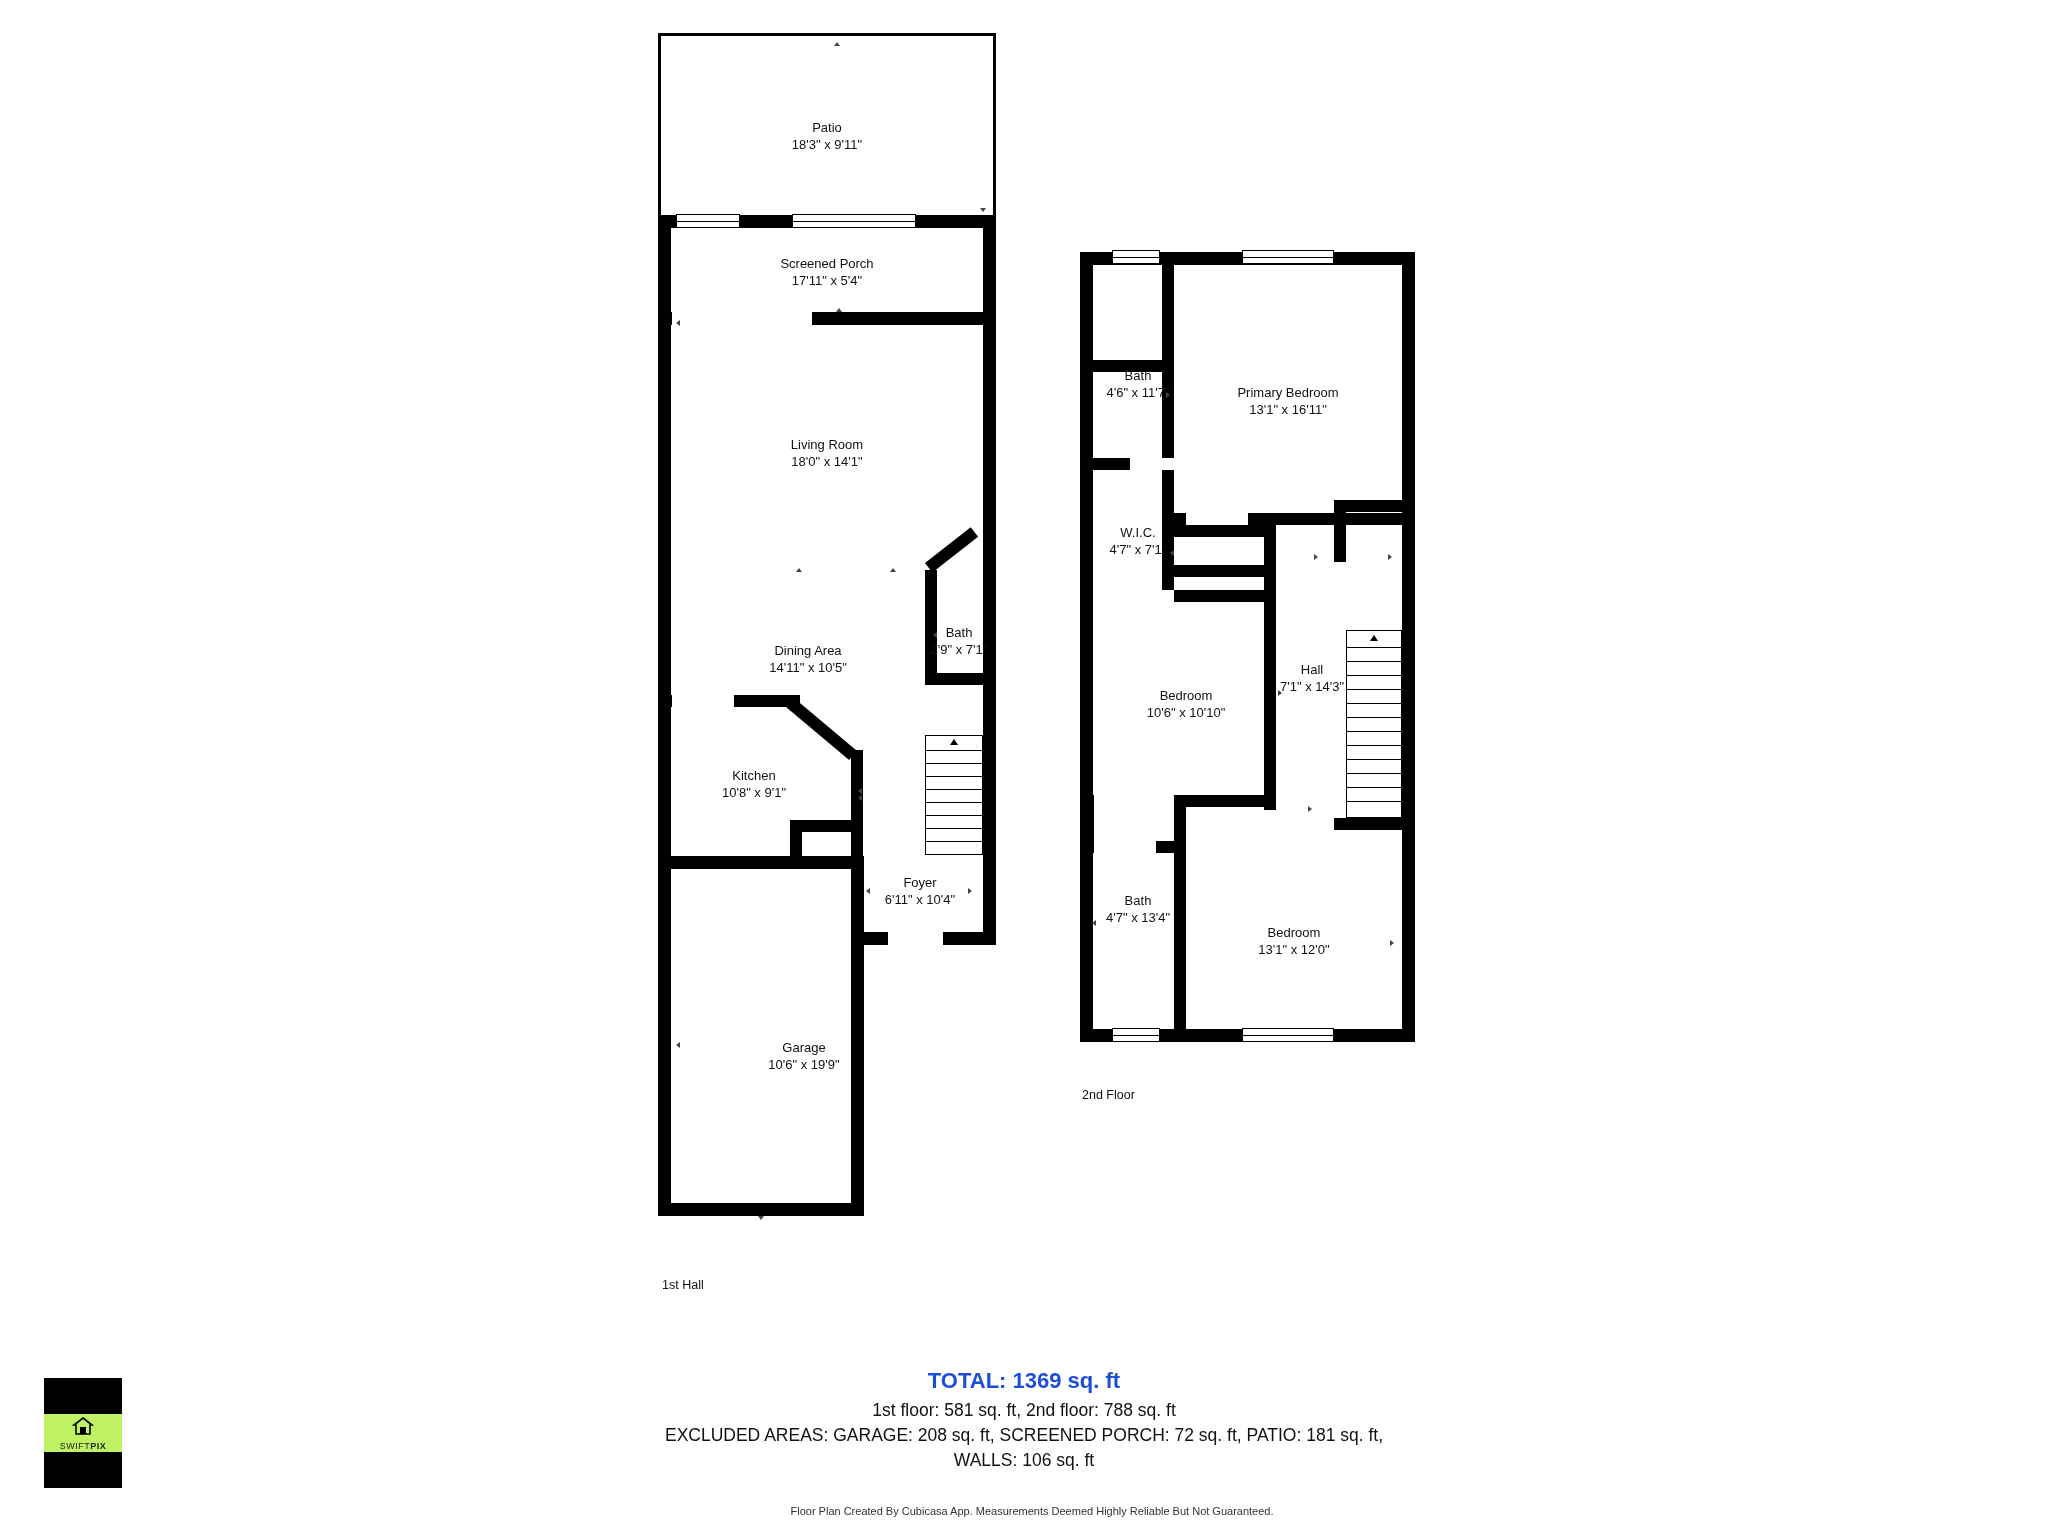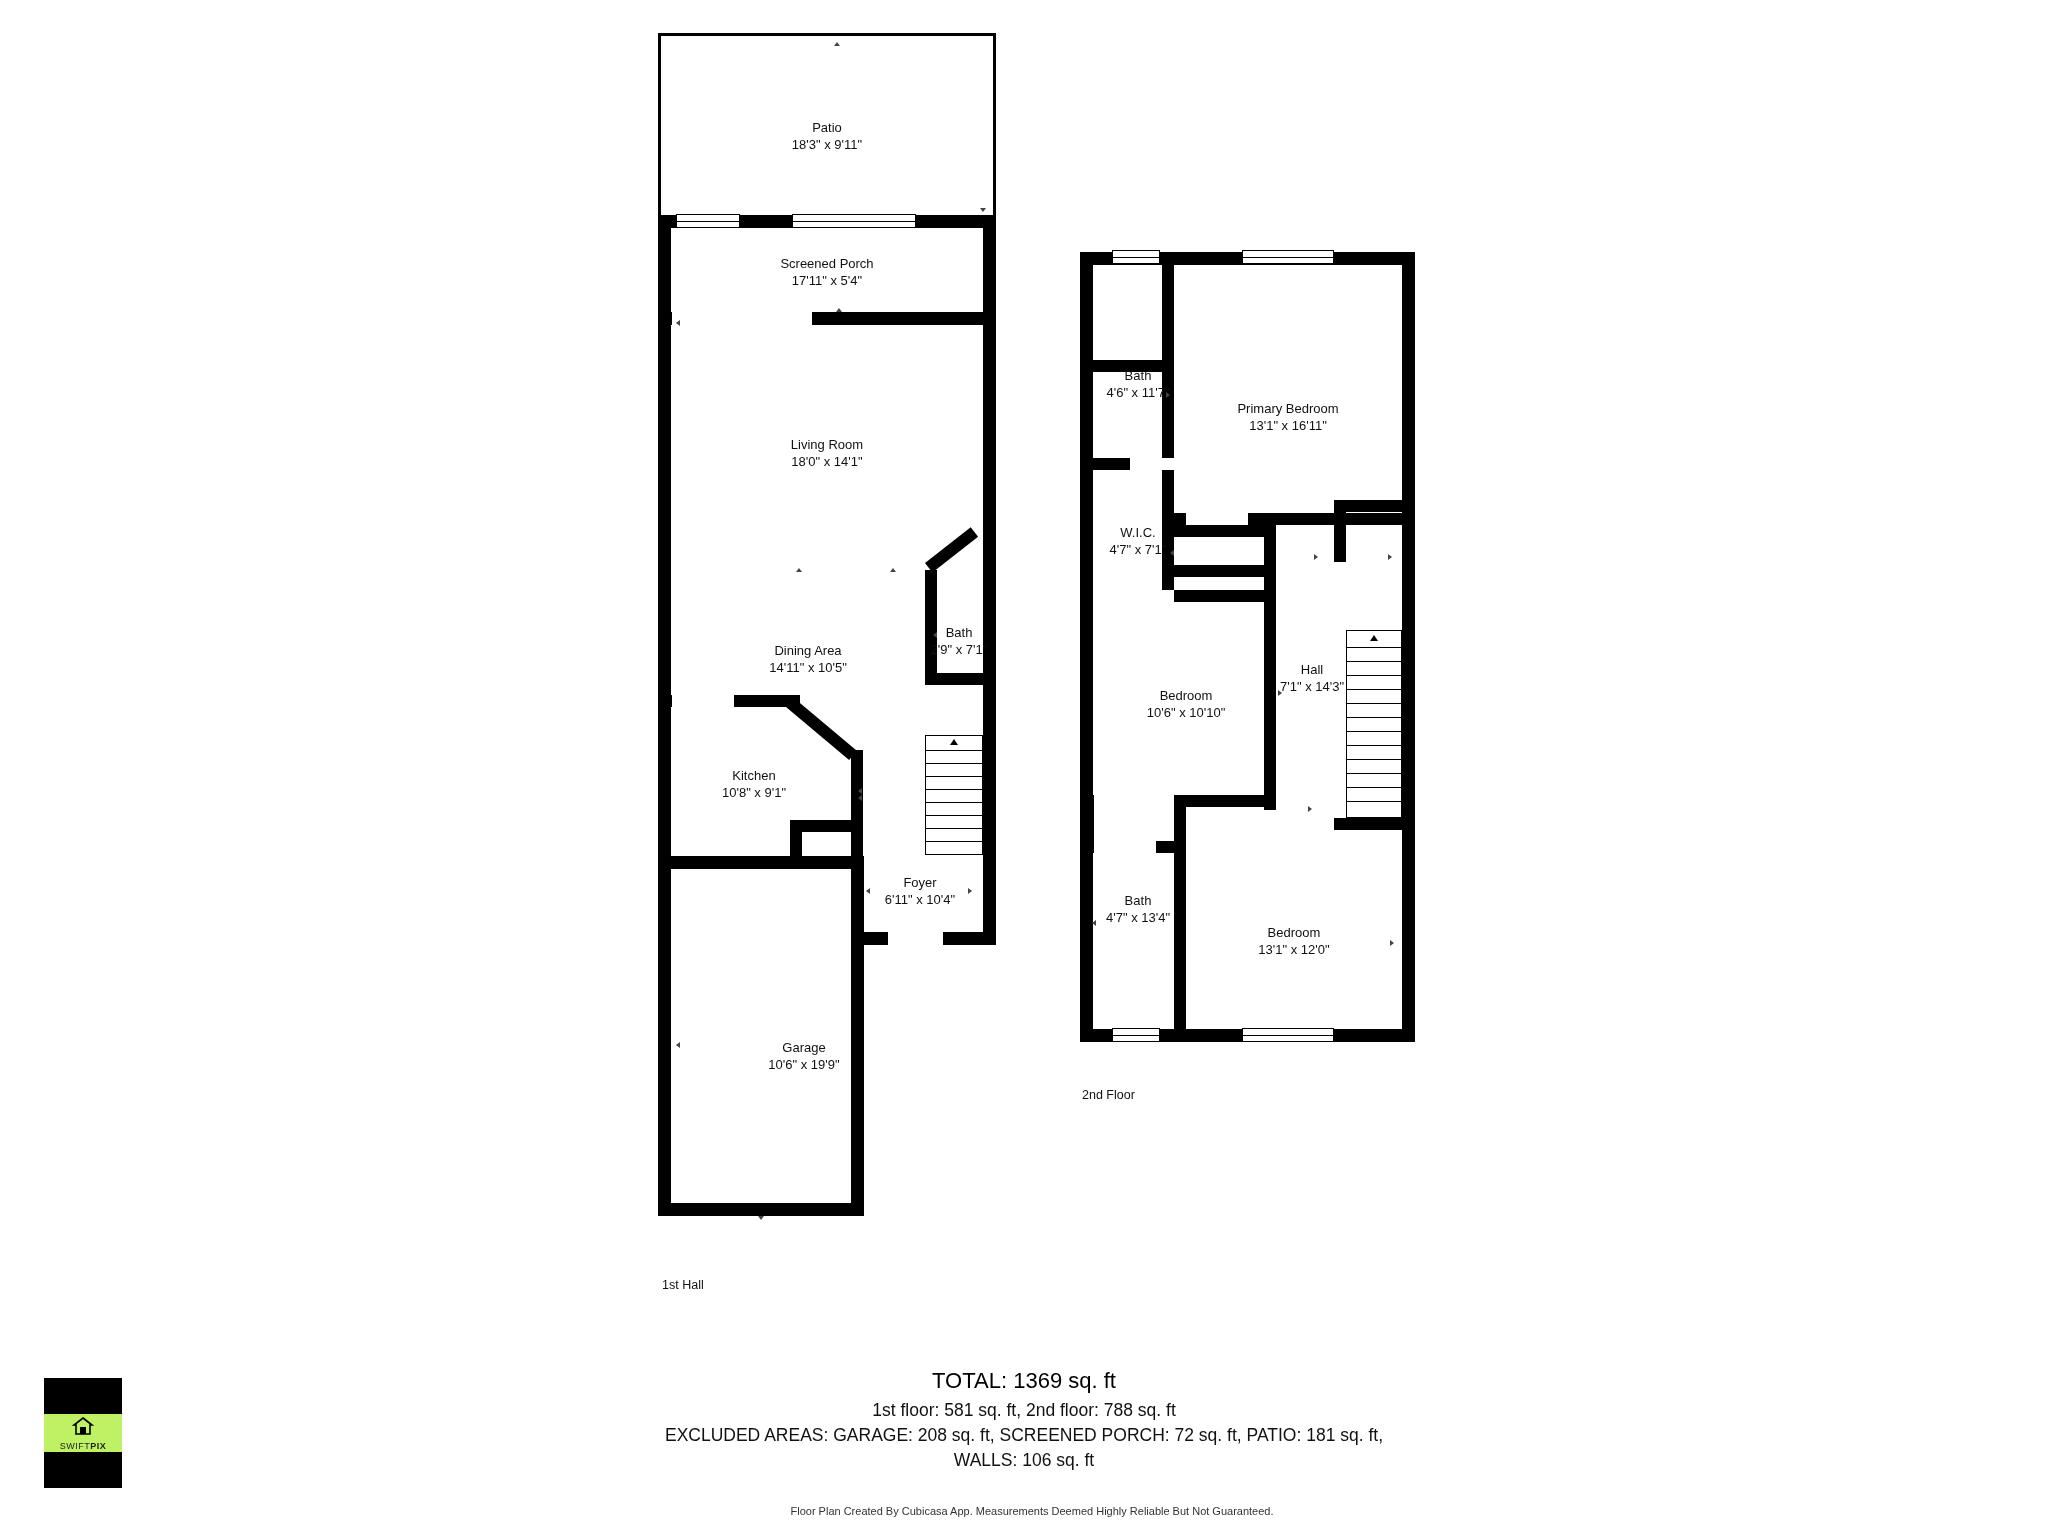--- a/index.html
+++ b/index.html
@@ -104,22 +104,22 @@
   }
   
   .summary {
     position: absolute;
     left: 0;
     width: 2048px;
     text-align: center;
   }
   .summary .total {
     font-size: 22px;
-    font-weight: normal;
-    color: #000000;
+    font-weight: bold;
+    color: #1d4ed8;
     margin-bottom: 4px;
   }
   .summary .line {
     font-size: 17.5px;
     color: #111111;
     line-height: 1.42;
   }
   .disclaimer {
     position: absolute;
     left: 0;
@@ -301,21 +301,21 @@
     <div class="opening" style="left:1130px; top:458px; width:44px; height:12px;"></div>
     <div class="label" style="left:1138px; top:368px;">
       <span class="name">Bath</span>
       <span class="dims">4'6" x 11'7"</span>
     </div>
     <div class="tick right" style="left:1166px; top:392px;"></div>
 
     <div class="wall" style="left:1162px; top:252px; width:12px; height:112px;"></div>
     <div class="wall" style="left:1162px; top:513px; width:253px; height:12px;"></div>
     <div class="opening" style="left:1186px; top:513px; width:62px; height:12px;"></div>
-    <div class="label" style="left:1288px; top:385px;margin-top:16px;">
+    <div class="label" style="left:1288px; top:385px;">
       <span class="name">Primary Bedroom</span>
       <span class="dims">13'1" x 16'11"</span>
     </div>
 
     <div class="wall" style="left:1162px; top:470px; width:12px; height:120px;"></div>
     <div class="wall" style="left:1174px; top:525px; width:102px; height:12px;"></div>
     <div class="wall" style="left:1174px; top:565px; width:102px; height:12px;"></div>
     <div class="wall" style="left:1264px; top:513px; width:12px; height:88px;"></div>
     <div class="label" style="left:1138px; top:525px;">
       <span class="name">W.I.C.</span>

